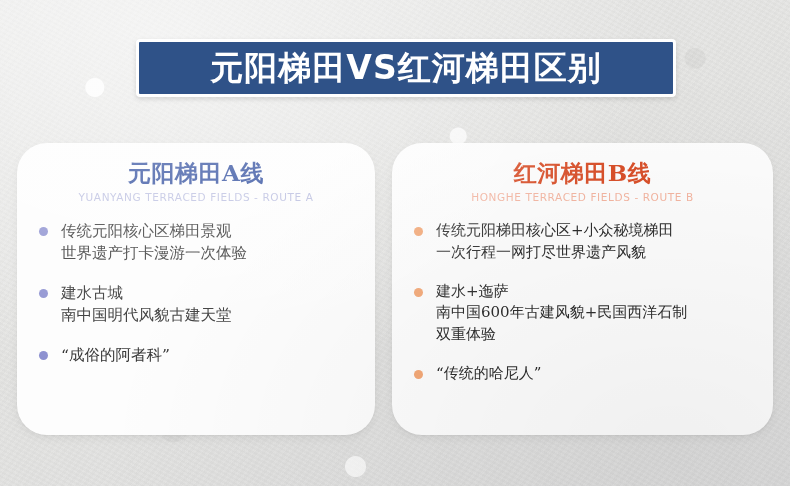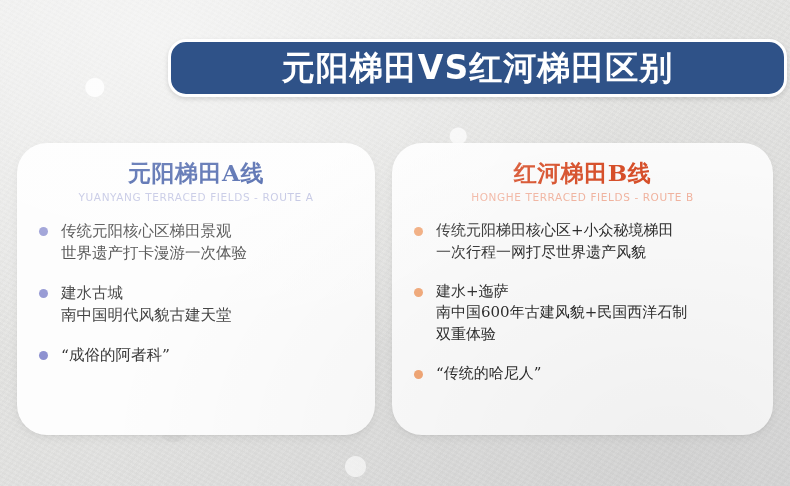--- a/index.html
+++ b/index.html
@@ -40,32 +40,31 @@
     background-image:
       radial-gradient(ellipse at 20% 8%, rgba(255,255,255,0.55), rgba(255,255,255,0) 55%),
       radial-gradient(ellipse at 85% 92%, rgba(0,0,0,0.05), rgba(0,0,0,0) 60%);
   }
 
   
   #banner {
     position: absolute;
     left: 136px;
     top: 39px;
-    width: 619px;
+    width: 540px;
     height: 58px;
     box-sizing: border-box;
-    border-radius: 18px;
+    border-radius: 4px;
     background: #2f5288;
     border: 3px solid #ffffff;
     box-shadow: 0 2px 5px rgba(0,0,0,0.13);
     display: flex;
     align-items: center;
     justify-content: center;
     z-index: 3;
-    margin-left: 32px;
   }
   #banner-text {
     color: #ffffff;
     font-family: "DejaVu Sans", "Liberation Sans", sans-serif;
     font-size: 33px;
     font-weight: bold;
     letter-spacing: 1px;
     line-height: 1;
     white-space: nowrap;
     transform: translateY(-1px);

